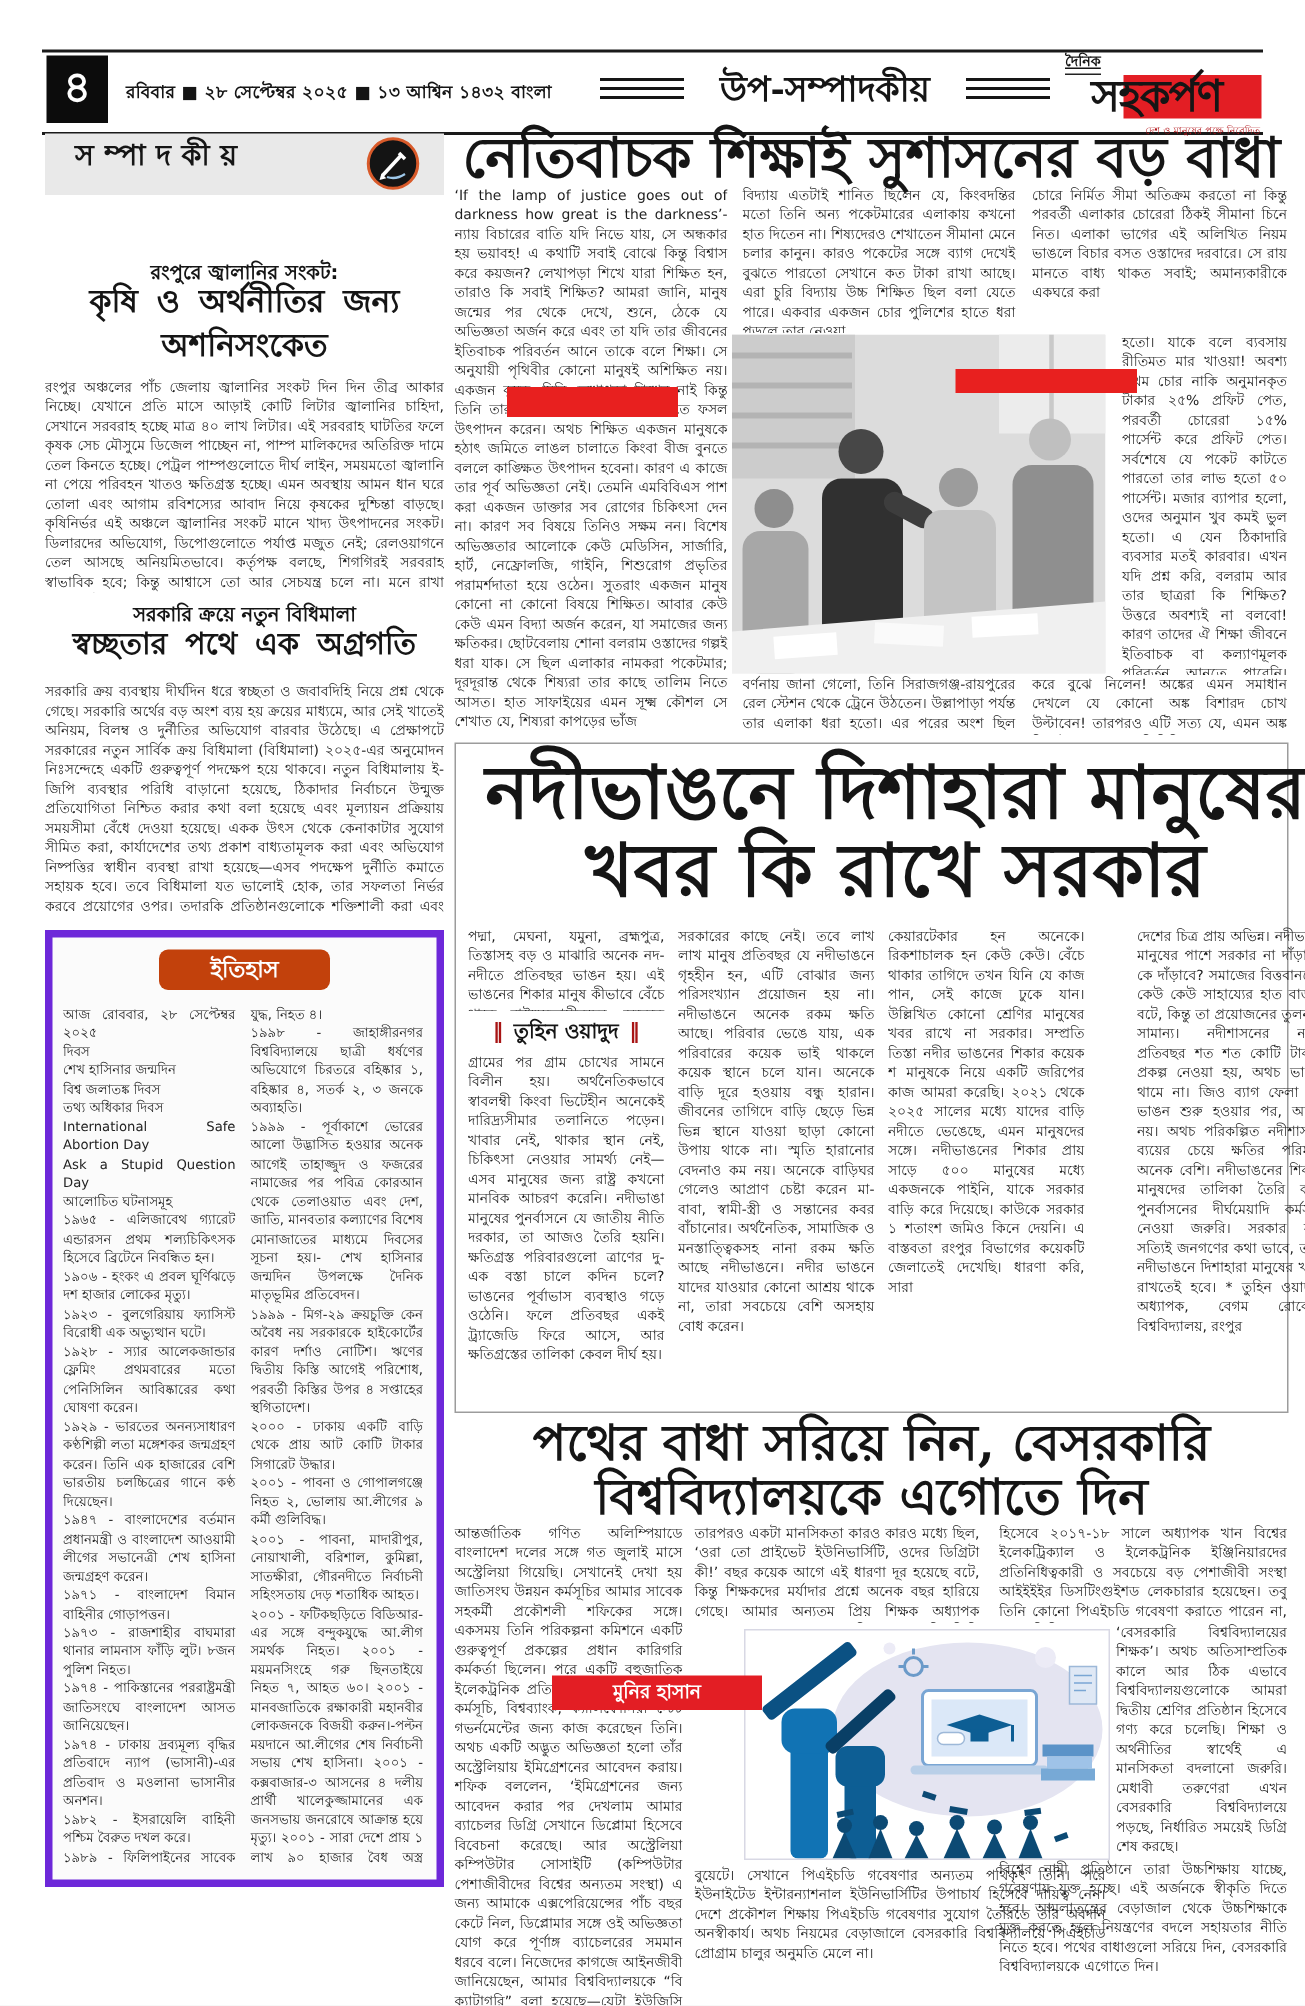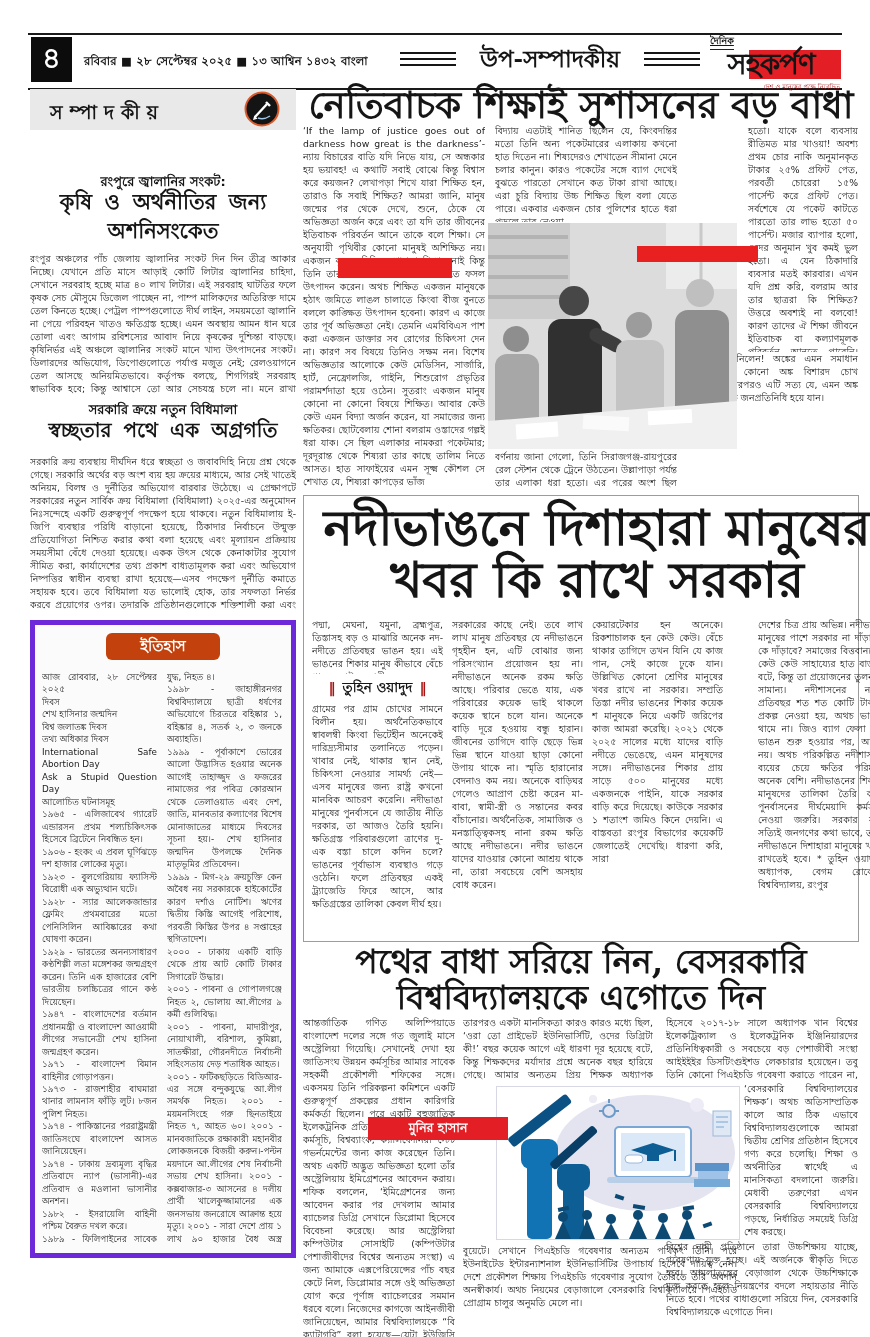--- a/index.html
+++ b/index.html
@@ -17,21 +17,21 @@
   .sec-center{left:400px;top:44px;width:300px;height:32px;display:flex;align-items:center;}
   .hlines{flex:1;height:17px;background:repeating-linear-gradient(to bottom,#161616 0 2px,transparent 2px 6px);}
   .sec-title{font-size:23px;font-weight:800;margin:0 24px;white-space:nowrap;font-family:"DejaVu Serif",serif;}
   .masthead{left:700px;top:35px;width:142px;height:50px;}
   .mh-red{position:absolute;right:1px;top:15px;width:92px;height:29px;background:#e31e24;}
   .mh-prefix{position:absolute;left:10px;top:-1px;font-size:9.5px;font-weight:bold;border-bottom:1px solid #222;text-decoration:underline;}
   .mh-title{position:absolute;left:0;top:6px;width:100%;text-align:center;font-size:29px;font-weight:900;letter-spacing:-1px;font-family:"DejaVu Serif",serif;}
   .mh-tag{position:absolute;right:2px;bottom:-8px;font-size:6.5px;color:#b01217;margin-top:48px;}
 
   
-  .ed-banner{left:30px;top:89px;width:266px;height:41px;background:#e9e9e9;display:flex;align-items:flex-end;}
+  .ed-banner{left:30px;top:89px;width:266px;height:41px;background:#e9e9e9;display:flex;align-items:flex-start;}
   .ed-banner-text{margin-left:20px;font-size:19px;font-weight:bold;letter-spacing:7px;}
   .ed-logo{position:absolute;right:16px;top:2px;width:36px;height:36px;}
   .kicker{width:266px;left:30px;text-align:center;font-size:13px;font-weight:bold;}
   .ed-title{width:266px;left:30px;text-align:center;font-size:21px;font-weight:800;line-height:29px;font-family:Liberation Mono, monospace;}
   .ed-body{left:30px;width:266px;}
 
   .hist-rule{left:30px;top:647px;width:266px;height:2px;background:#d8232a;}
   .hist-pill{left:106px;top:633px;width:114px;height:27px;background:#c2410c;color:#fff;border-radius:6px;display:flex;align-items:center;justify-content:center;font-size:15px;font-weight:bold;z-index:2;}
   .hist-box{left:30px;top:620px;width:266px;height:638px;background:#fbfbfb;border:5px solid #6d28d9;box-sizing:border-box;padding:46px 9px 10px 7px;display:flex;gap:10px;}
   .hist-col{flex:1;font-size:8.8px;line-height:1.42;white-space:pre-line;text-align:justify;overflow:hidden;color:#222;}
@@ -158,20 +158,21 @@
 
   <div class="abs lead-headline">নেতিবাচক শিক্ষাই সুশাসনের বড় বাধা</div>
 
   <div class="abs lc lc1 bt just clip">‘If the lamp of justice goes out of darkness how great is the darkness’- ন্যায় বিচারের বাতি যদি নিভে যায়, সে অন্ধকার হয় ভয়াবহ! এ কথাটি সবাই বোঝে কিন্তু বিশ্বাস করে কয়জন? লেখাপড়া শিখে যারা শিক্ষিত হন, তারাও কি সবাই শিক্ষিত? আমরা জানি, মানুষ জন্মের পর থেকে দেখে, শুনে, ঠেকে যে অভিজ্ঞতা অর্জন করে এবং তা যদি তার জীবনের ইতিবাচক পরিবর্তন আনে তাকে বলে শিক্ষা। সে অনুযায়ী পৃথিবীর কোনো মানুষই অশিক্ষিত নয়। একজন কৃষক, যিনি লেখাপড়া শিখেন নাই কিন্তু তিনি তার অভিজ্ঞতার আলোকে জমিতে ফসল উৎপাদন করেন। অথচ শিক্ষিত একজন মানুষকে হঠাৎ জমিতে লাঙল চালাতে কিংবা বীজ বুনতে বললে কাঙ্ক্ষিত উৎপাদন হবেনা। কারণ এ কাজে তার পূর্ব অভিজ্ঞতা নেই। তেমনি এমবিবিএস পাশ করা একজন ডাক্তার সব রোগের চিকিৎসা দেন না। কারণ সব বিষয়ে তিনিও সক্ষম নন। বিশেষ অভিজ্ঞতার আলোকে কেউ মেডিসিন, সার্জারি, হার্ট, নেফ্রোলজি, গাইনি, শিশুরোগ প্রভৃতির পরামর্শদাতা হয়ে ওঠেন। সুতরাং একজন মানুষ কোনো না কোনো বিষয়ে শিক্ষিত। আবার কেউ কেউ এমন বিদ্যা অর্জন করেন, যা সমাজের জন্য ক্ষতিকর। ছোটবেলায় শোনা বলরাম ওস্তাদের গল্পই ধরা যাক। সে ছিল এলাকার নামকরা পকেটমার; দূরদূরান্ত থেকে শিষ্যরা তার কাছে তালিম নিতে আসত। হাত সাফাইয়ের এমন সূক্ষ্ম কৌশল সে শেখাত যে, শিষ্যরা কাপড়ের ভাঁজ</div>
   <div class="abs lc lc2">
     <div class="seg-t bt just">বিদ্যায় এতটাই শানিত ছিলেন যে, কিংবদন্তির মতো তিনি অন্য পকেটমারের এলাকায় কখনো হাত দিতেন না। শিষ্যদেরও শেখাতেন সীমানা মেনে চলার কানুন। কারও পকেটের সঙ্গে ব্যাগ দেখেই বুঝতে পারতো সেখানে কত টাকা রাখা আছে। এরা চুরি বিদ্যায় উচ্চ শিক্ষিত ছিল বলা যেতে পারে। একবার একজন চোর পুলিশের হাতে ধরা পড়লে তার নেওয়া</div>
     <div class="seg-sp"></div>
     <div class="seg-b bt just">বর্ণনায় জানা গেলো, তিনি সিরাজগঞ্জ-রায়পুরের রেল স্টেশন থেকে ট্রেনে উঠতেন। উল্লাপাড়া পর্যন্ত তার এলাকা ধরা হতো। এর পরের অংশ ছিল অন্যদের।</div>
   </div>
   <div class="abs lc lc3">
+    <div class="seg-t bt just">চোরে নির্মিত সীমা অতিক্রম করতো না কিন্তু পরবর্তী এলাকার চোরেরা ঠিকই সীমানা চিনে নিত। এলাকা ভাগের এই অলিখিত নিয়ম ভাঙলে বিচার বসত ওস্তাদের দরবারে। সে রায় মানতে বাধ্য থাকত সবাই; অমান্যকারীকে একঘরে করা</div>
     <div class="seg-mid bt just">হতো। যাকে বলে ব্যবসায় রীতিমত মার খাওয়া! অবশ্য প্রথম চোর নাকি অনুমানকৃত টাকার ২৫% প্রফিট পেত, পরবর্তী চোরেরা ১৫% পার্সেন্ট করে প্রফিট পেত। সর্বশেষে যে পকেট কাটতে পারতো তার লাভ হতো ৫০ পার্সেন্ট। মজার ব্যাপার হলো, ওদের অনুমান খুব কমই ভুল হতো। এ যেন ঠিকাদারি ব্যবসার মতই কারবার। এখন যদি প্রশ্ন করি, বলরাম আর তার ছাত্ররা কি শিক্ষিত? উত্তরে অবশ্যই না বলবো! কারণ তাদের ঐ শিক্ষা জীবনে ইতিবাচক বা কল্যাণমূলক পরিবর্তন আনতে পারেনি। বরং তাদের শিক্ষা ও অভিজ্ঞতা জীবনকে ঠেলে দিয়েছে অন্ধকার শঙ্কার মাঝে। গণপিটুনিতে এরকম অনেক প্রশিক্ষিত চোর মারা যায়। সুতরাং এটি হচ্ছে নেতিবাচক শিক্ষা। একবার একটি সংরক্ষিত মহিলা আসনের ইউপি সদস্যা একটি প্রকল্পের কাজ শেষে অপর তিন সদস্যাকে বললেন, ৩৬ মন গম বেচে গেছে। তাহলে ঐ গম চারজনের মধ্যে ভাগ করে নেয়া যাক। একজন ভাগ কষে বললেন, প্রত্যেকে ১৮ মন করে পাবেন। অবশেষে প্রত্যেকে বস্তায় ভরে ১৮ মন</div>
     <div class="seg-b bt just">করে বুঝে নিলেন! অঙ্কের এমন সমাধান দেখলে যে কোনো অঙ্ক বিশারদ চোখ উল্টাবেন! তারপরও এটি সত্য যে, এমন অঙ্ক শিখেই অনেক জনপ্রতিনিধি হয়ে যান।</div>
   </div>
 
   <div class="abs lead-photo">
     <svg viewBox="0 0 249 226" width="249" height="226">
       <rect width="249" height="226" fill="#dcdcdc"></rect>
       <rect x="0" y="0" width="82" height="96" fill="#cccccc"></rect>
       <g stroke="#b3b3b3" stroke-width="4">
         <line x1="0" y1="14" x2="80" y2="14"></line>

